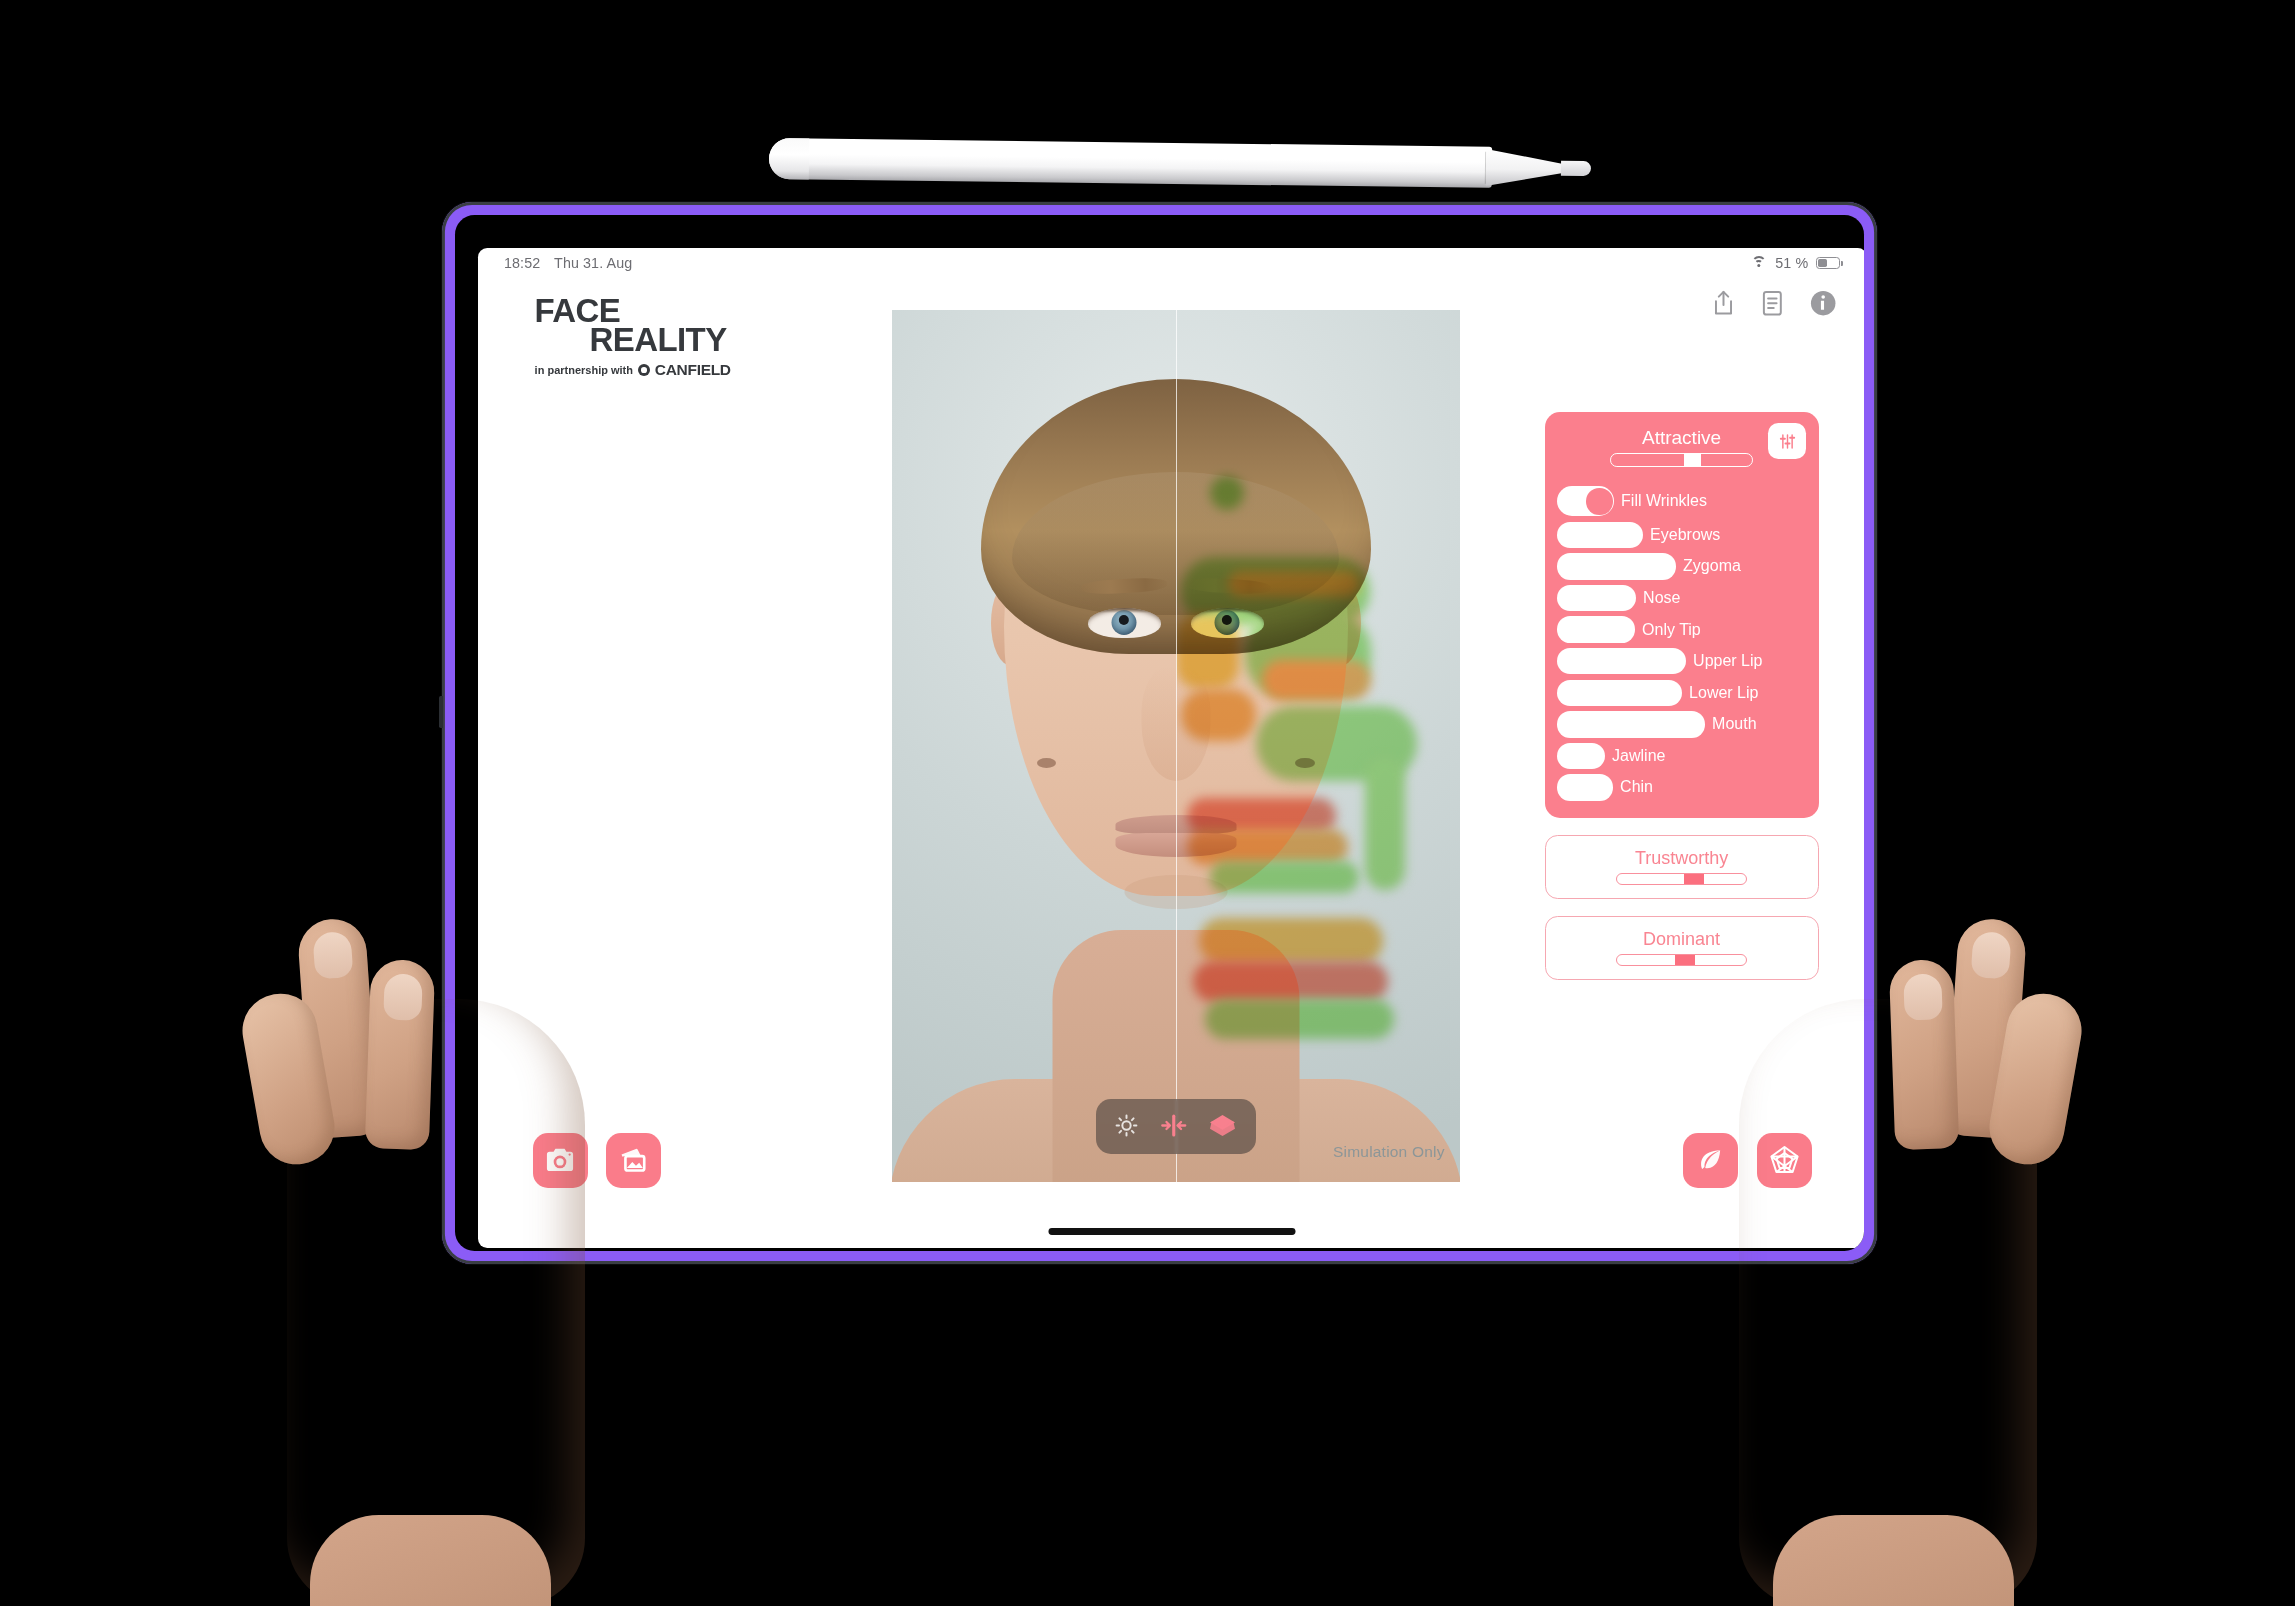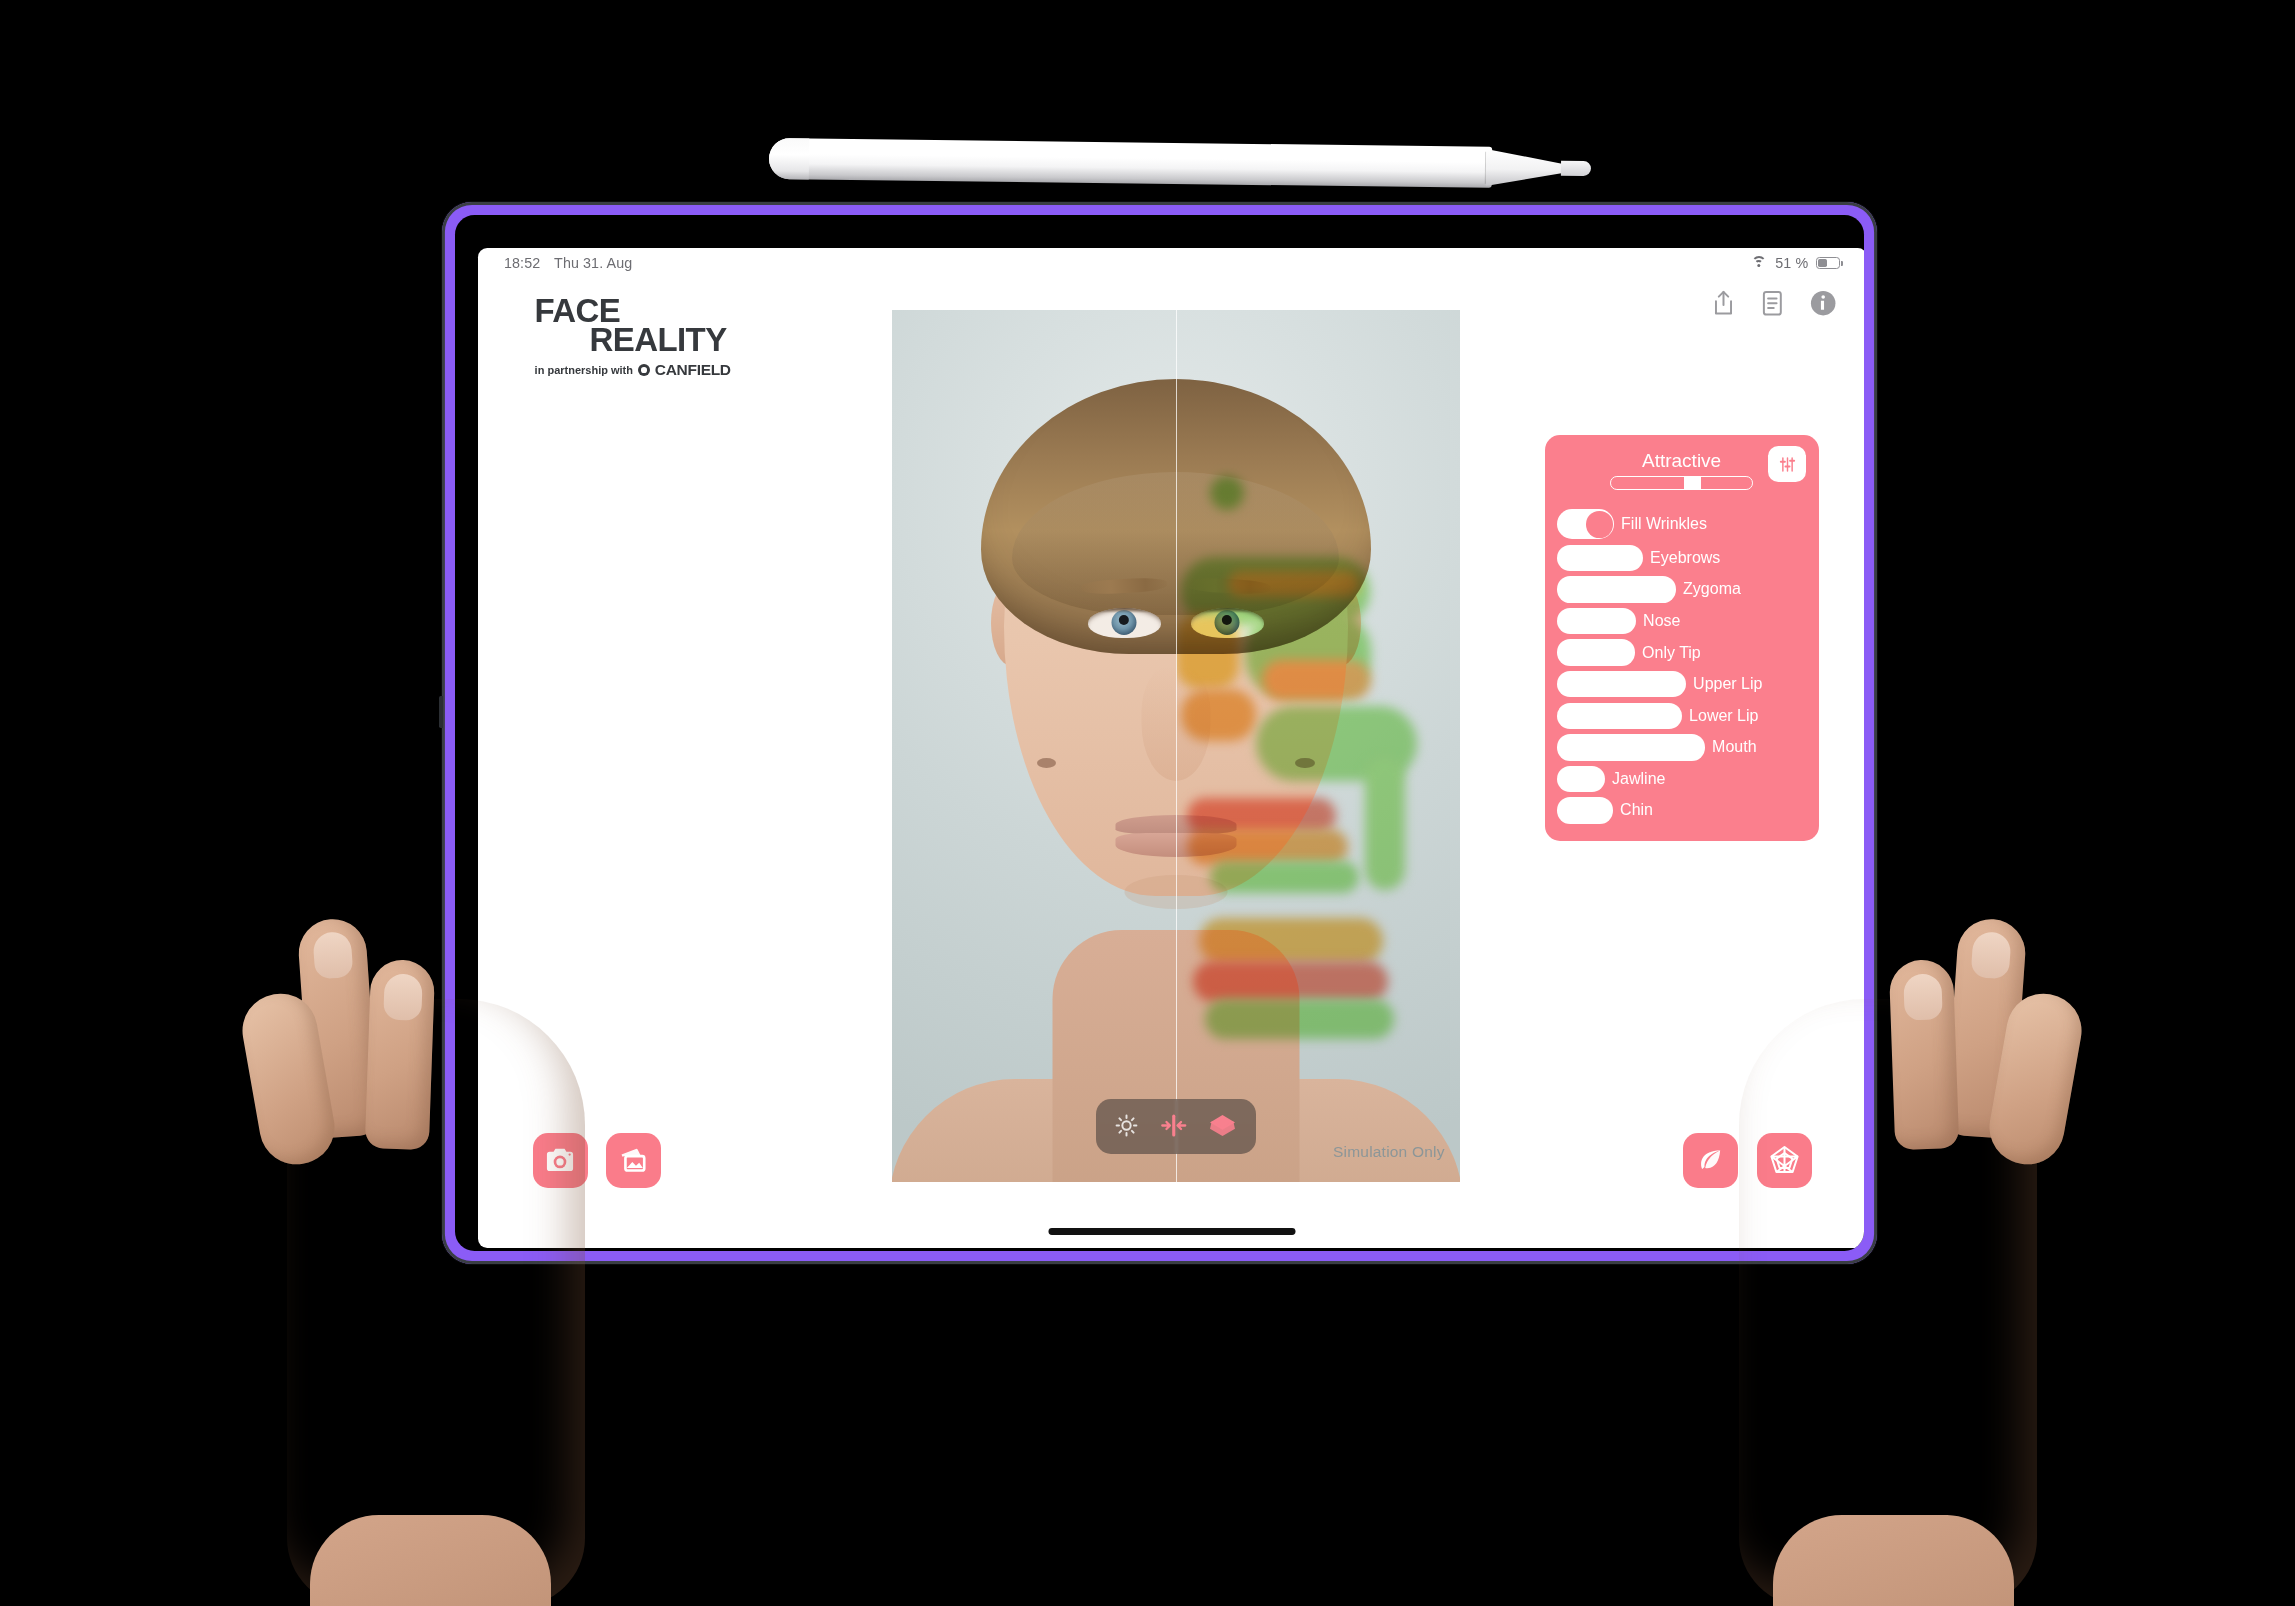--- a/index.html
+++ b/index.html
@@ -165,21 +165,21 @@
   .card {
     width:274px; height:64px; border:1.4px solid #f6a7b1; border-radius:12.6px;
     display:flex; flex-direction:column; align-items:center; justify-content:center; gap:3.4px;
     background:#fff;
   }
   .card .cap { color:#f98592; font-size:18px; }
   .track { width:131px; height:12.6px; border:1.4px solid #f9909d; border-radius:6.3px; position:relative; background:#fff; }
   .thumb { position:absolute; top:0px; height:100%; width:19.5px; background:#fb6f7f; }
 
   
-  .right-col { position:absolute; right:48px; top:164px; width:274px;margin-top:23px; }
+  .right-col { position:absolute; right:48px; top:164px; width:274px; }
   .attr-panel {
     background:#fb7f8d; border-radius:15px; padding:15px 0 17px 0; position:relative;
   }
   .attr-title { text-align:center; color:#ffffff; font-size:19px; margin-bottom:4.6px; }
   .attr-track { width:143px; height:13.8px; border:1.4px solid #ffffff; border-radius:6.9px; margin:0 auto; position:relative; }
   .attr-thumb { position:absolute; top:0; height:100%; width:17px; background:#ffffff; }
   .gear-btn { position:absolute; right:12.6px; top:11.5px; width:38px; height:36px; border-radius:10.3px; background:#fff;
               display:flex; align-items:center; justify-content:center; }
   .feat-list { margin-top:19.5px; display:flex; flex-direction:column; gap:5.2px; padding-left:12.6px; }
   .feat-row { display:flex; align-items:center; }
@@ -428,20 +428,34 @@
               </div>
 
               <div class="feat-row">
                 <div class="feat-bar" style="width:56px"></div>
                 <div class="feat-label">Chin</div>
               </div>
 
             </div>
           </div>
 
+          <div class="below-cards">
+            <div class="card">
+              <div class="cap">Trustworthy</div>
+              <div class="track">
+                <div class="thumb" style="left:52%"></div>
+              </div>
+            </div>
+            <div class="card">
+              <div class="cap">Dominant</div>
+              <div class="track">
+                <div class="thumb" style="left:45%"></div>
+              </div>
+            </div>
+          </div>
 
         </div>
 
         <div class="bl-btns">
           <div class="rbtn">
             <svg width="30" height="26.4" viewBox="0 0 26 23" fill="#fff">
               <path d="M9 1.5 h8 l1.6 2.6 H22 a2.4 2.4 0 0 1 2.4 2.4 v12.2 A2.4 2.4 0 0 1 22 21 H4 A2.4 2.4 0 0 1 1.6 18.7 V6.5 A2.4 2.4 0 0 1 4 4.1 h3.4 z"></path>
               <circle cx="13" cy="13" r="5.5" fill="#fa7c8a"></circle>
               <circle cx="13" cy="13" r="3.2" fill="#fff"></circle>
               <circle cx="21.4" cy="6.6" r="1" fill="#fa7c8a"></circle>

